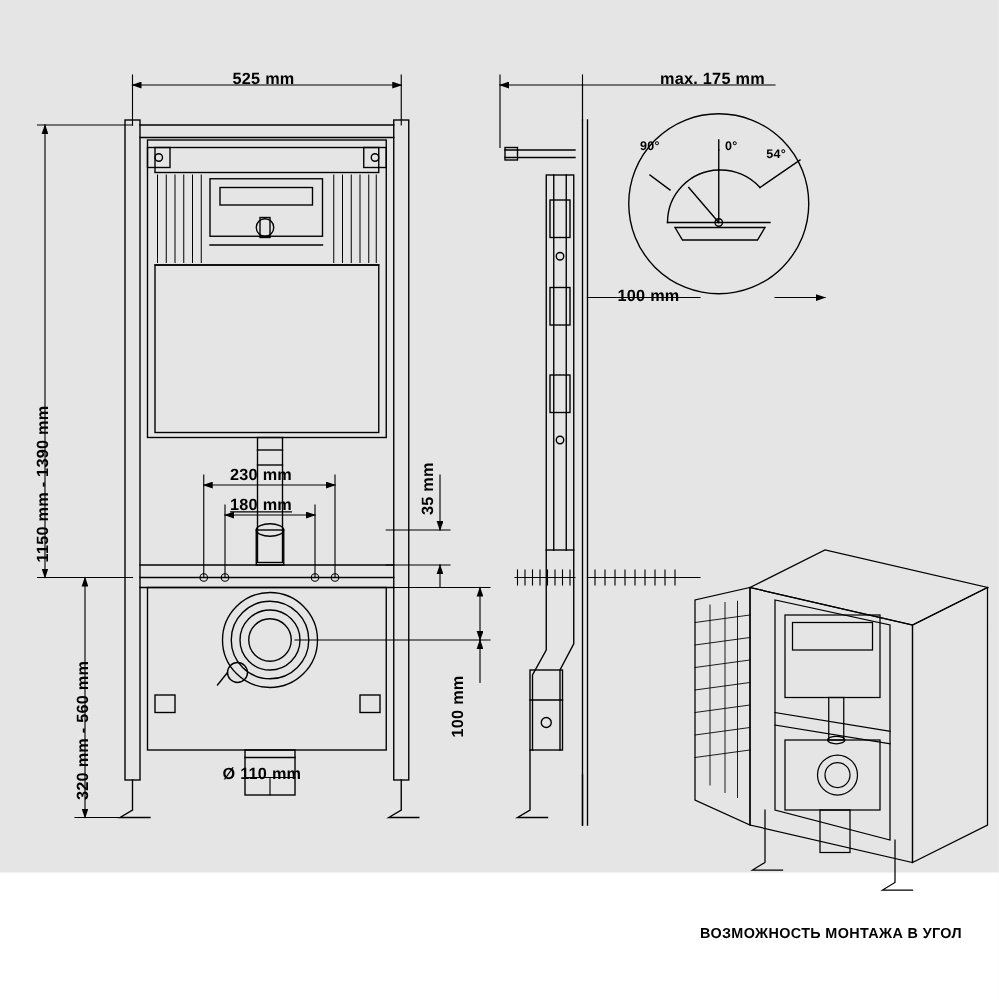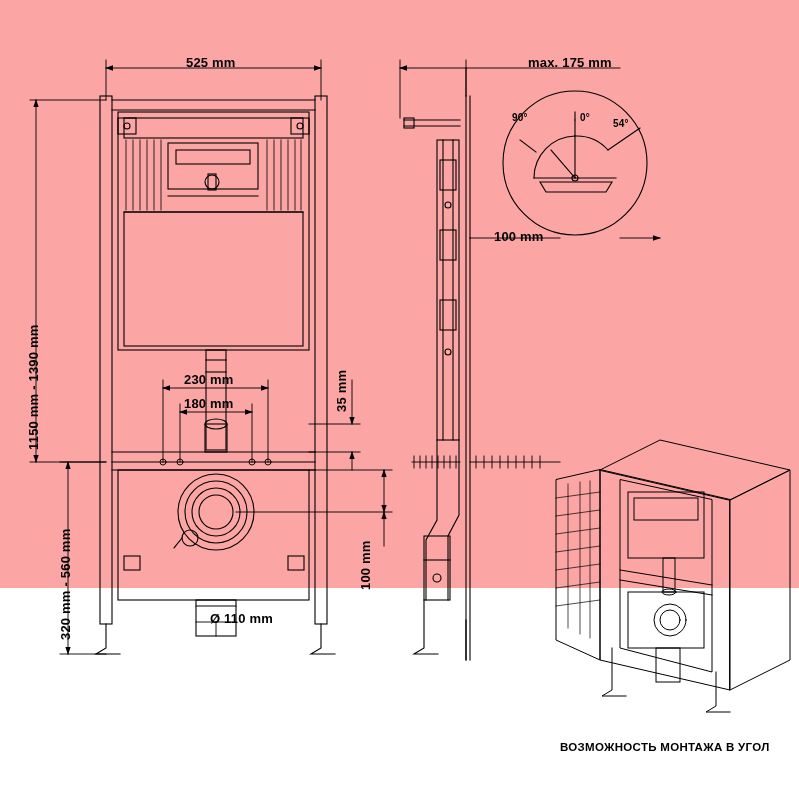--- a/index.html
+++ b/index.html
@@ -10,22 +10,22 @@
   body {
     width: 799px;
     height: 800px;
     font-family: "Liberation Sans", sans-serif;
     color: #000000;
     overflow: hidden;
   }
   #stage {
     position: relative;
     width: 799px;
-    height: 588px;
-    background: #fca5a5;
+    height: 698px;
+    background: #e5e5e5;
   }
   #drawing {
     position: absolute;
     left: 0;
     top: 0;
   }
   .lbl {
     position: absolute;
     font-family: "Liberation Sans", sans-serif;
     font-weight: bold;
@@ -288,27 +288,27 @@
   </svg>
 
   <div class="lbl" style="left:186px; top:55px;">525 mm</div>
 
   <div class="lbl vert" style="left:26px; top:450px;">1150 mm - 1390 mm</div>
 
   <div class="lbl vert" style="left:58px; top:640px;">320 mm - 560 mm</div>
 
   <div class="lbl" style="left:184px; top:372px;">230 mm</div>
 
-  <div class="lbl" style="left:184px; top:396px;">180 mm</div>
+  <div class="lbl" style="left:184px; top:396px;text-decoration:underline;">180 mm</div>
 
   <div class="lbl vert" style="left:334px; top:412px;">35 mm</div>
 
   <div class="lbl vert" style="left:358px; top:590px;">100 mm</div>
 
-  <div class="lbl" style="left:178px; top:611px;margin-left:32px;">Ø 110 mm</div>
+  <div class="lbl" style="left:178px; top:611px;">Ø 110 mm</div>
 
   <div class="lbl" style="left:500px; top:55px;margin-left:28px;">max. 175 mm</div>
 
   <div class="lbl" style="left:494px; top:229px;">100 mm</div>
 
   <div class="lbl tiny" style="left:512px; top:112px;text-align:right;">90°</div>
 
   <div class="lbl tiny" style="left:580px; top:112px;">0°</div>
 
   <div class="lbl tiny" style="left:613px; top:118px;">54°</div>

